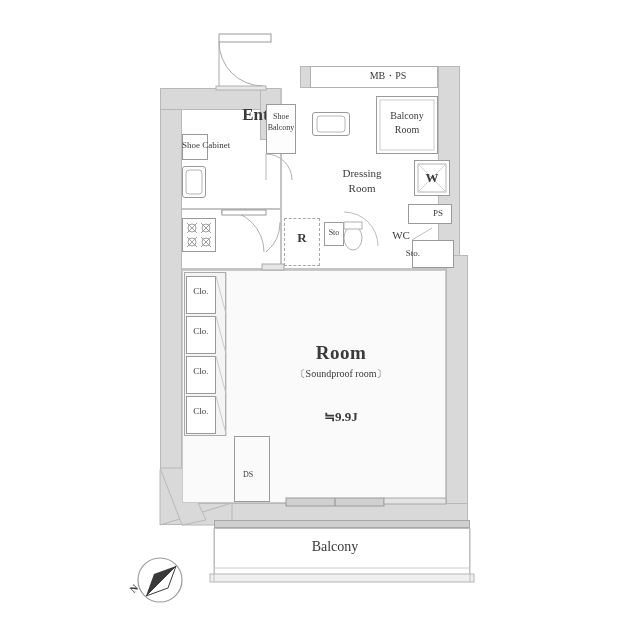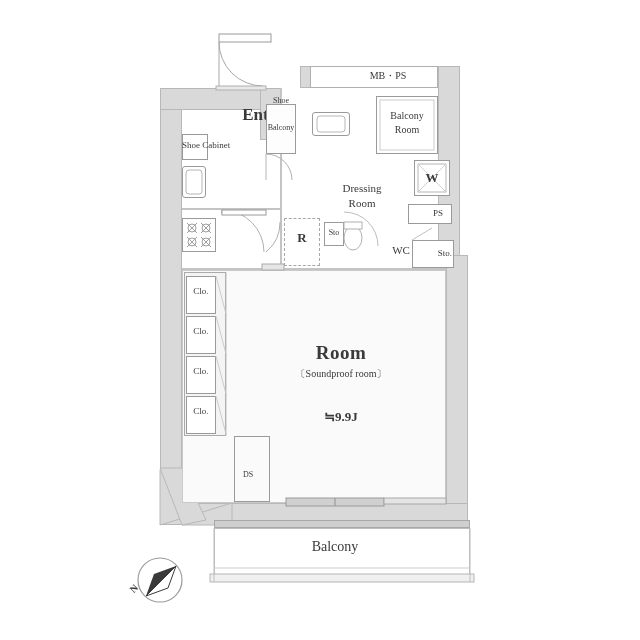--- a/index.html
+++ b/index.html
@@ -51,21 +51,21 @@
   .label {
     position: absolute;
     color: #3a3a3a;
     text-align: center;
     white-space: nowrap;
     line-height: 1.15;
   }
   .lbl-tiny { font-size: 8px; }
   .lbl-xs   { font-size: 9px; }
   .lbl-sm   { font-size: 10px; }
-  .lbl-md   { font-size: 11px; margin-top: 15px; }
+  .lbl-md   { font-size: 11px; }
   .lbl-lg   { font-size: 13px; }
   .lbl-xl   { font-size: 17px; font-weight: bold; text-align: right; }
   .lbl-room { font-size: 19px; font-weight: bold; letter-spacing: 0.5px; }
   .lbl-bal  { font-size: 14px; }
   .bold { font-weight: bold; }
   svg.overlay {
     position: absolute;
     left: 0;
     top: 0;
     width: 640px;
@@ -117,21 +117,21 @@
   <svg class="overlay">
     <rect x="219" y="34" width="52" height="8" fill="#ffffff" stroke="#9a9a9a" stroke-width="1"></rect>
     <path d="M219 42 A 44 44 0 0 0 263 86" fill="none" stroke="#a8a8a8" stroke-width="1"></path>
     <line x1="219" y1="42" x2="219" y2="88" stroke="#a8a8a8" stroke-width="1"></line>
     <rect x="216" y="86" width="50" height="4" fill="#e8e8e8" stroke="#b0b0b0" stroke-width="1"></rect>
   </svg>
 
   <div class="label lbl-xl" style="left:213px; top:105px; width:60px;">Ent.</div>
 
   <div class="box-outline" style="left:266px; top:104px; width:30px; height:50px; background:#fdfdfd;"></div>
-  <div class="label lbl-tiny" style="left:266px; top:96px; width:30px;">Shoe</div>
+  <div class="label lbl-tiny" style="left:266px; top:112px; width:30px;">Shoe</div>
   <div class="label lbl-tiny" style="left:264px; top:123px; width:34px;">Balcony</div>
 
   <div class="box-outline" style="left:182px; top:134px; width:26px; height:26px; background:#ffffff;"></div>
   <div class="label lbl-xs" style="left:182px; top:140px; width:26px;">Shoe
 Cabinet</div>
 
   <div class="box-outline" style="left:182px; top:166px; width:24px; height:32px; border-radius:3px;"></div>
   <svg class="overlay">
     <rect x="186" y="170" width="16" height="24" rx="3" fill="none" stroke="#b5b5b5" stroke-width="1"></rect>
   </svg>
@@ -200,21 +200,21 @@
   <div class="label lbl-tiny" style="left:324px; top:228px; width:20px;">Sto</div>
 
   <div class="label lbl-md" style="left:383px; top:229px; width:36px;">WC</div>
   <svg class="overlay">
     <ellipse cx="353" cy="238" rx="9" ry="12" fill="#ffffff" stroke="#b0b0b0" stroke-width="1"></ellipse>
     <rect x="344" y="222" width="18" height="7" fill="#ffffff" stroke="#b0b0b0" stroke-width="1"></rect>
     <path d="M344 212 A 34 34 0 0 1 378 246" fill="none" stroke="#bdbdbd" stroke-width="1"></path>
   </svg>
 
   <div class="box-outline" style="left:412px; top:240px; width:42px; height:28px; background:#ffffff;"></div>
-  <div class="label lbl-xs" style="left:424px; top:248px; width:42px;">Sto.</div>
+  <div class="label lbl-xs" style="left:392px; top:248px; width:42px;">Sto.</div>
   <svg class="overlay">
     <line x1="412" y1="240" x2="432" y2="228" stroke="#c0c0c0" stroke-width="1"></line>
   </svg>
 
   <div class="closet-col" style="left:184px; top:272px; width:42px; height:164px; background:#f4f4f4;"></div>
   <div class="box-outline" style="left:186px; top:276px; width:30px; height:38px;"></div>
   <div class="label lbl-xs" style="left:186px; top:286px; width:30px;">Clo.</div>
   <div class="box-outline" style="left:186px; top:316px; width:30px; height:38px;"></div>
   <div class="label lbl-xs" style="left:186px; top:326px; width:30px;">Clo.</div>
   <div class="box-outline" style="left:186px; top:356px; width:30px; height:38px;"></div>

